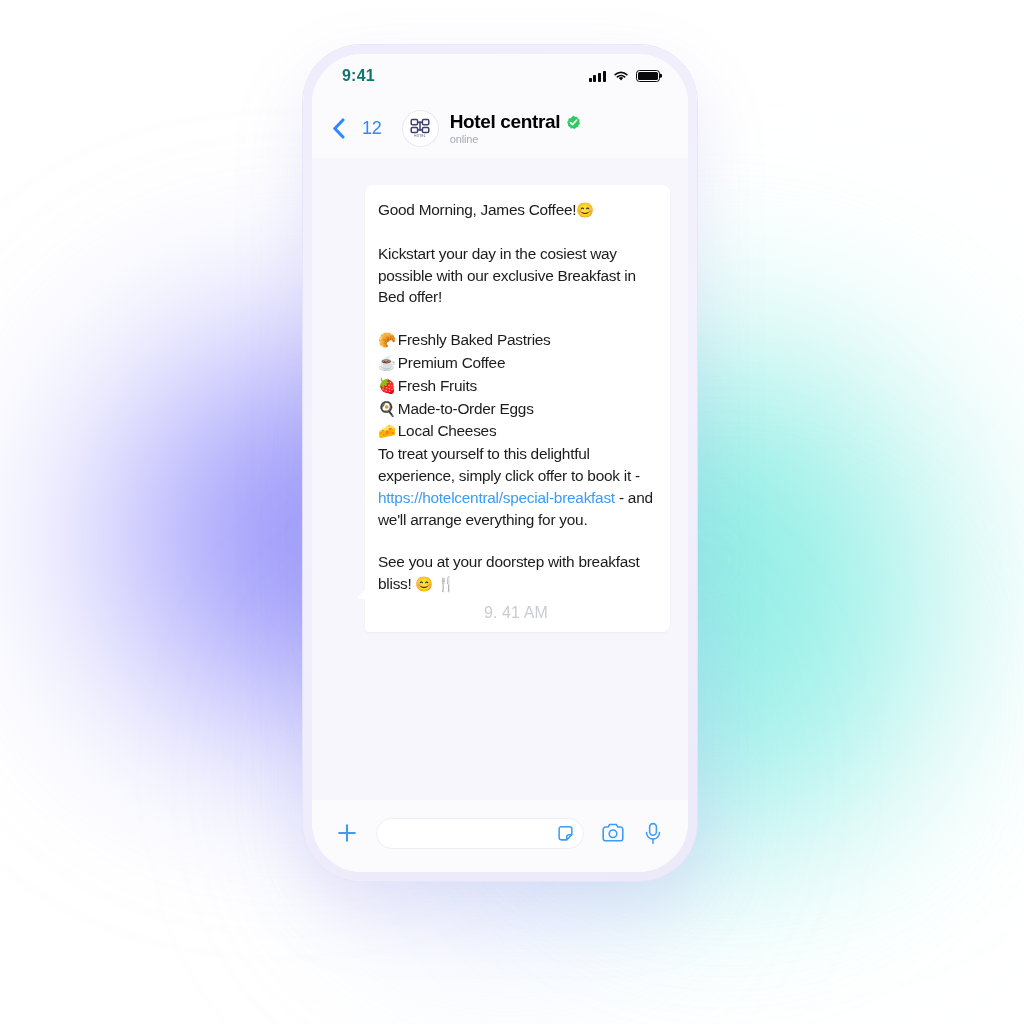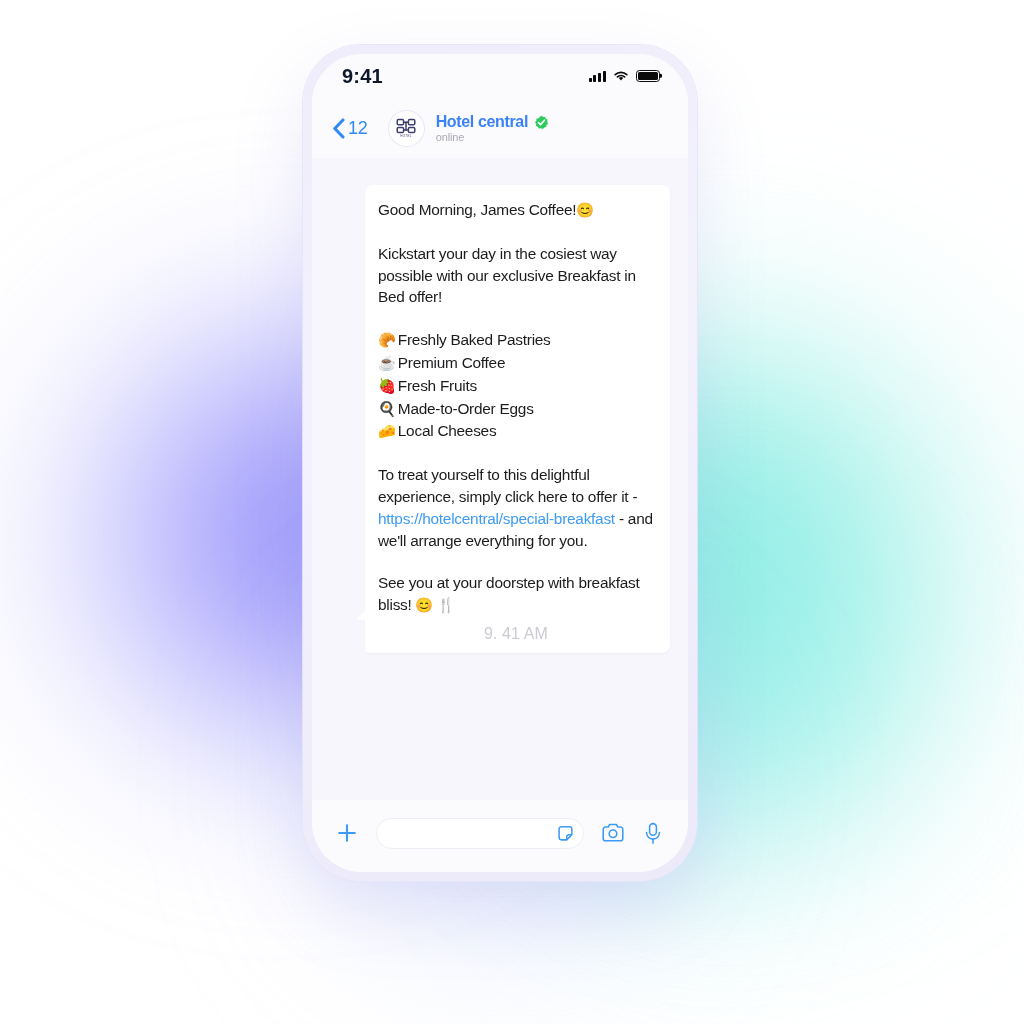--- a/index.html
+++ b/index.html
@@ -122,23 +122,23 @@
     height: 44px;
     flex: 0 0 44px;
     display: flex;
     align-items: center;
     justify-content: space-between;
     padding: 0 28px 0 30px;
     background: #fbfbfe;
   }
 
   #status-time {
-    font-size: 20px;
+    font-size: 16px;
     font-weight: bold;
-    color: #0f172a;
+    color: #0f766e;
     letter-spacing: 0.2px;
   }
 
   #status-icons {
     display: flex;
     align-items: center;
     gap: 7px;
   }
 
   .bars { display: flex; align-items: flex-end; gap: 1.8px; height: 11px; }
@@ -172,21 +172,21 @@
     display: flex;
     align-items: center;
     padding: 0 18px 0 20px;
     background: #fbfbfe;
     gap: 0;
   }
 
   #back-button {
     display: flex;
     align-items: center;
-    gap: 3px;
+    gap: 17px;
     cursor: pointer;
     flex: 0 0 auto;
   }
   #back-count { color: #2f8af5; font-size: 18px; font-weight: 500; letter-spacing: -0.2px; }
 
   #avatar {
     width: 35px; height: 35px;
     border-radius: 50%;
     background: #ffffff;
     box-shadow: 0 0 0 1px rgba(231,229,248,0.95);
@@ -202,23 +202,23 @@
     margin-left: 12px;
     display: flex;
     flex-direction: column;
     justify-content: center;
     min-width: 0;
   }
 
   #header-title-row { display: flex; align-items: center; gap: 6px; }
 
   #contact-name {
-    font-size: 16px;
+    font-size: 19px;
     font-weight: bold;
-    color: #3b82f6;
+    color: #000000;
     letter-spacing: -0.35px;
     white-space: nowrap;
   }
 
   #contact-status {
     font-size: 11px;
     color: #a9a9b5;
     margin-top: 0px;
     letter-spacing: -0.1px;
   }
@@ -272,21 +272,21 @@
     color: #1c1c1e;
     letter-spacing: -0.25px;
     margin-bottom: 21px;
   }
   .msg-p:last-of-type { margin-bottom: 0; }
 
   .msg-p b { font-weight: bold; }
 
   .msg-link { color: #3d9bf5; text-decoration: none; word-break: break-word; }
 
-  .msg-list { list-style: none; margin-bottom: 21px; }
+  .msg-list { list-style: none; }
   .msg-list li {
     font-size: 15.4px;
     line-height: 21.8px;
     color: #1c1c1e;
     letter-spacing: -0.25px;
     white-space: nowrap;
   }
   .msg-list li .em { margin-right: 2px; font-size: 14.5px; }
 
   .emoji-inline { font-size: 14.5px; }
@@ -463,21 +463,21 @@
               </li>
               <li>
                 <span class="em">🍳</span><span>Made-to-Order Eggs</span>
               </li>
               <li>
                 <span class="em">🧀</span><span>Local Cheeses</span>
               </li>
             </ul>
 
             <p class="msg-p">
-              <span>To treat yourself to this delightful experience, simply click here to offer it - </span><a class="msg-link" href="#">https://hotelcentral/special-breakfast</a><span> - and we'll arrange everything for you.</span>
+              <span>To treat yourself to this delightful experience, simply click offer to book it - </span><a class="msg-link" href="#">https://hotelcentral/special-breakfast</a><span> - and we'll arrange everything for you.</span>
             </p>
 
             <p class="msg-p">
               <span>See you at your doorstep with breakfast bliss! </span><span class="emoji-inline">😊</span>
               <span class="emoji-inline">🍴</span>
             </p>
 
             <div id="message-time">9. 41 AM</div>
           </div>
         </div>

